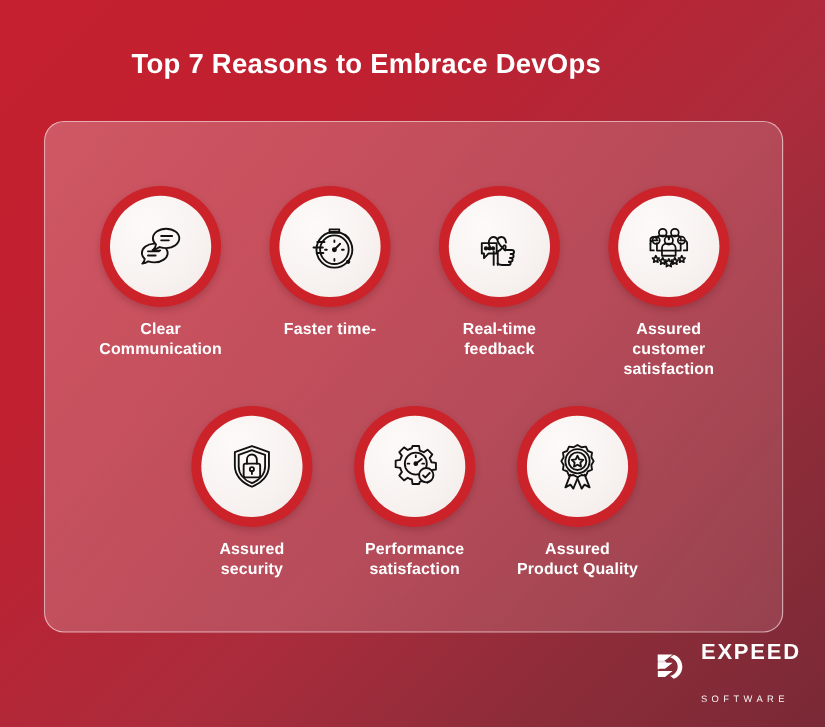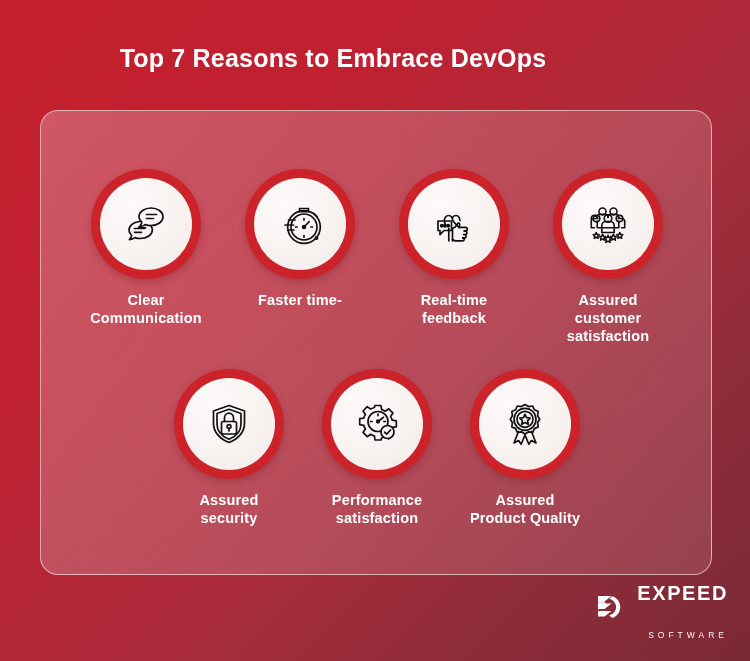--- a/index.html
+++ b/index.html
@@ -113,21 +113,20 @@
     font-size: 20px;
     font-weight: bold;
     letter-spacing: 1.6px;
   }
   .logo-sub {
     color: #ffffff;
     font-size: 8.5px;
     letter-spacing: 4.0px;
     margin-top: 4px;
     opacity: 0.95;
-    text-align: right;
   }
 </style>
 </head>
 <body>
 
 <div class="title">Top 7 Reasons to Embrace DevOps</div>
 
 <div class="panel">
 
   <div class="row row-1">

